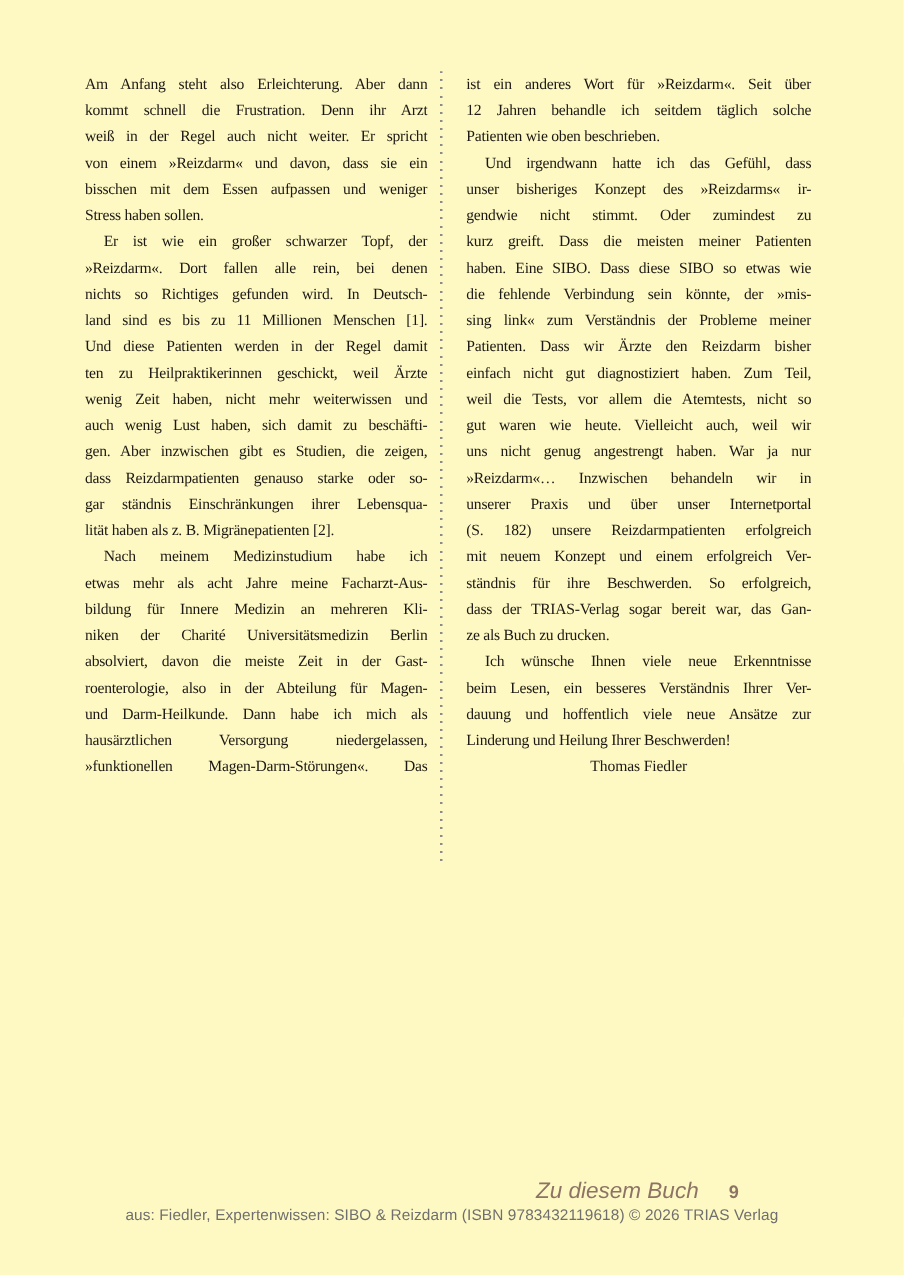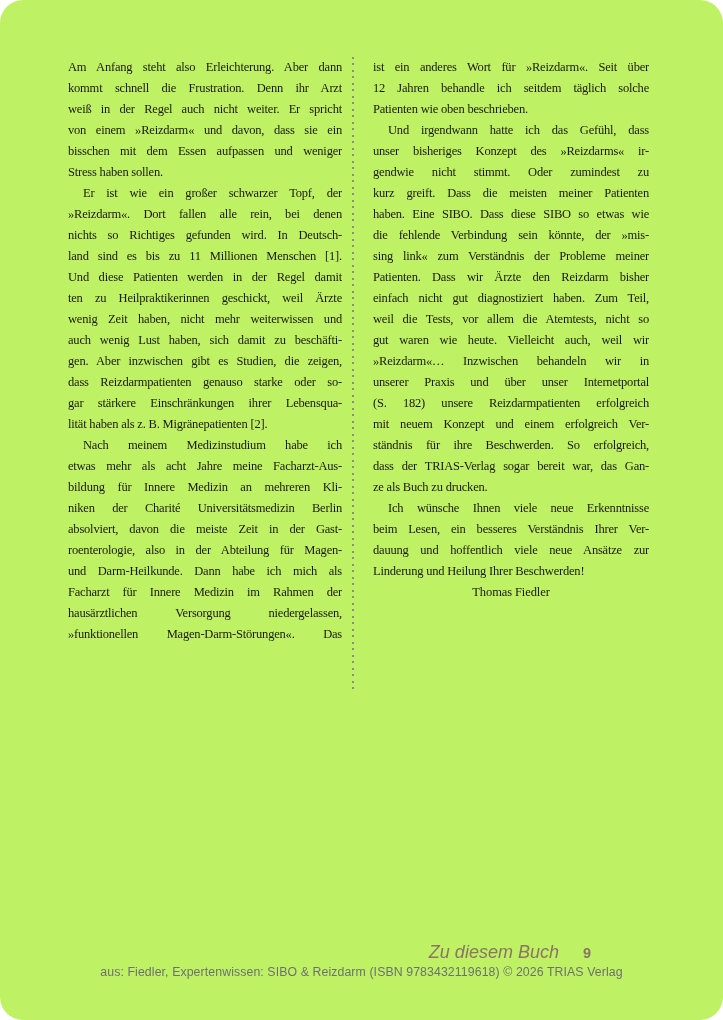--- a/index.html
+++ b/index.html
@@ -11,22 +11,21 @@
     width: 723px;
     height: 1020px;
     position: relative;
     font-family: "Liberation Serif", serif;
     color: #1c1814;
     overflow: hidden;
   }
   .page {
     position: absolute;
     inset: 0;
-    background: #bef264;
-    border-radius: 23px;
+    background: #fef9c3;
   }
   .column {
     position: absolute;
     top: 57px;
     font-size: 12.5px;
     line-height: 21px;
     letter-spacing: -0.2px;
   }
   .column-left  { left: 68px;  width: 274px; }
   .column-right { left: 373px; width: 276px; }
@@ -99,30 +98,29 @@
       <div class="line indent">Er ist wie ein großer schwarzer Topf, der</div>
       <div class="line">»Reizdarm«. Dort fallen alle rein, bei denen</div>
       <div class="line">nichts so Richtiges gefunden wird. In Deutsch-</div>
       <div class="line">land sind es bis zu 11 Millionen Menschen [1].</div>
       <div class="line">Und diese Patienten werden in der Regel damit</div>
       <div class="line">ten zu Heilpraktikerinnen geschickt, weil Ärzte</div>
       <div class="line">wenig Zeit haben, nicht mehr weiterwissen und</div>
       <div class="line">auch wenig Lust haben, sich damit zu beschäfti-</div>
       <div class="line">gen. Aber inzwischen gibt es Studien, die zeigen,</div>
       <div class="line">dass Reizdarmpatienten genauso starke oder so-</div>
-      <div class="line">gar stärkere Einschränkungen ihrer Lebensqua-</div>
+      <div class="line">gar ständnis Einschränkungen ihrer Lebensqua-</div>
       <div class="line last">lität haben als z. B. Migränepatienten [2].</div>
       <div class="line indent">Nach meinem Medizinstudium habe ich</div>
       <div class="line">etwas mehr als acht Jahre meine Facharzt-Aus-</div>
       <div class="line">bildung für Innere Medizin an mehreren Kli-</div>
       <div class="line">niken der Charité Universitätsmedizin Berlin</div>
       <div class="line">absolviert, davon die meiste Zeit in der Gast-</div>
       <div class="line">roenterologie, also in der Abteilung für Magen-</div>
       <div class="line">und Darm-Heilkunde. Dann habe ich mich als</div>
-      <div class="line">Facharzt für Innere Medizin im Rahmen der</div>
       <div class="line">hausärztlichen Versorgung niedergelassen,</div>
       <div class="line">»funktionellen Magen-Darm-Störungen«. Das</div>
     </div>
 
   <div class="divider"></div>
 
   <div class="column column-right">
       <div class="line">ist ein anderes Wort für »Reizdarm«. Seit über</div>
       <div class="line">12 Jahren behandle ich seitdem täglich solche</div>
       <div class="line last">Patienten wie oben beschrieben.</div>
@@ -130,20 +128,21 @@
       <div class="line">unser bisheriges Konzept des »Reizdarms« ir-</div>
       <div class="line">gendwie nicht stimmt. Oder zumindest zu</div>
       <div class="line">kurz greift. Dass die meisten meiner Patienten</div>
       <div class="line">haben. Eine SIBO. Dass diese SIBO so etwas wie</div>
       <div class="line">die fehlende Verbindung sein könnte, der »mis-</div>
       <div class="line">sing link« zum Verständnis der Probleme meiner</div>
       <div class="line">Patienten. Dass wir Ärzte den Reizdarm bisher</div>
       <div class="line">einfach nicht gut diagnostiziert haben. Zum Teil,</div>
       <div class="line">weil die Tests, vor allem die Atemtests, nicht so</div>
       <div class="line">gut waren wie heute. Vielleicht auch, weil wir</div>
+      <div class="line">uns nicht genug angestrengt haben. War ja nur</div>
       <div class="line">»Reizdarm«… Inzwischen behandeln wir in</div>
       <div class="line">unserer Praxis und über unser Internetportal</div>
       <div class="line">(S. 182) unsere Reizdarmpatienten erfolgreich</div>
       <div class="line">mit neuem Konzept und einem erfolgreich Ver-</div>
       <div class="line">ständnis für ihre Beschwerden. So erfolgreich,</div>
       <div class="line">dass der TRIAS-Verlag sogar bereit war, das Gan-</div>
       <div class="line last">ze als Buch zu drucken.</div>
       <div class="line indent">Ich wünsche Ihnen viele neue Erkenntnisse</div>
       <div class="line">beim Lesen, ein besseres Verständnis Ihrer Ver-</div>
       <div class="line">dauung und hoffentlich viele neue Ansätze zur</div>

